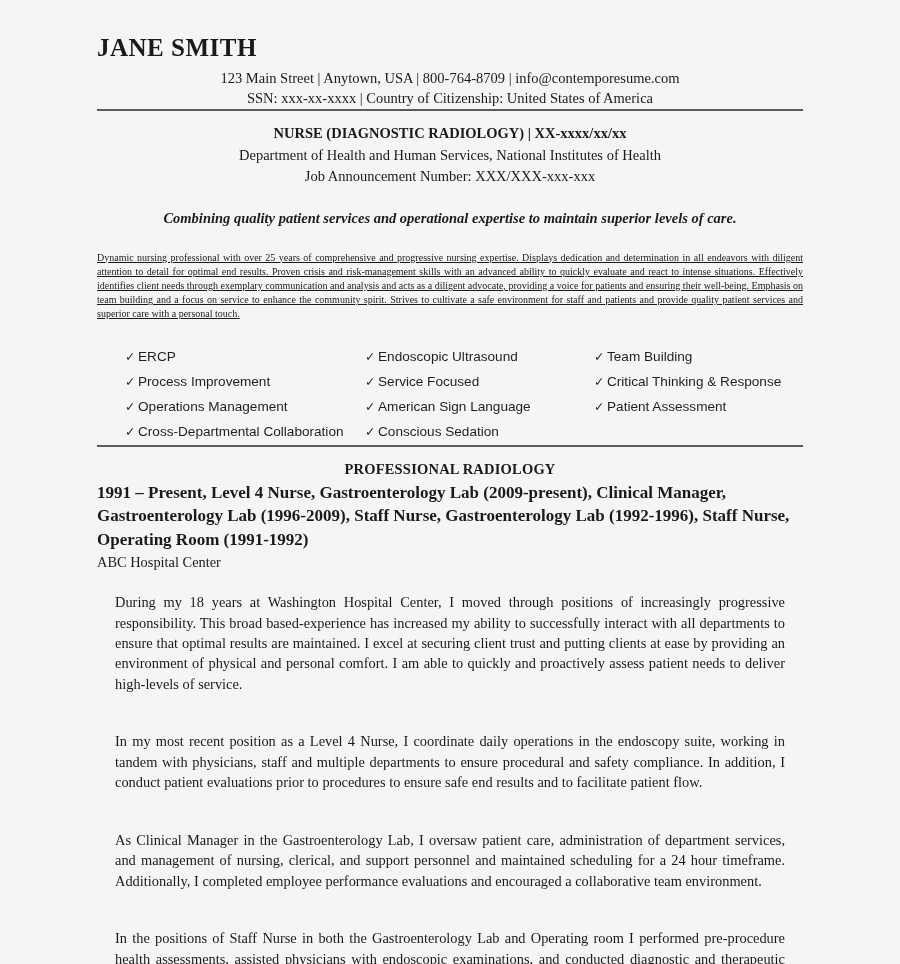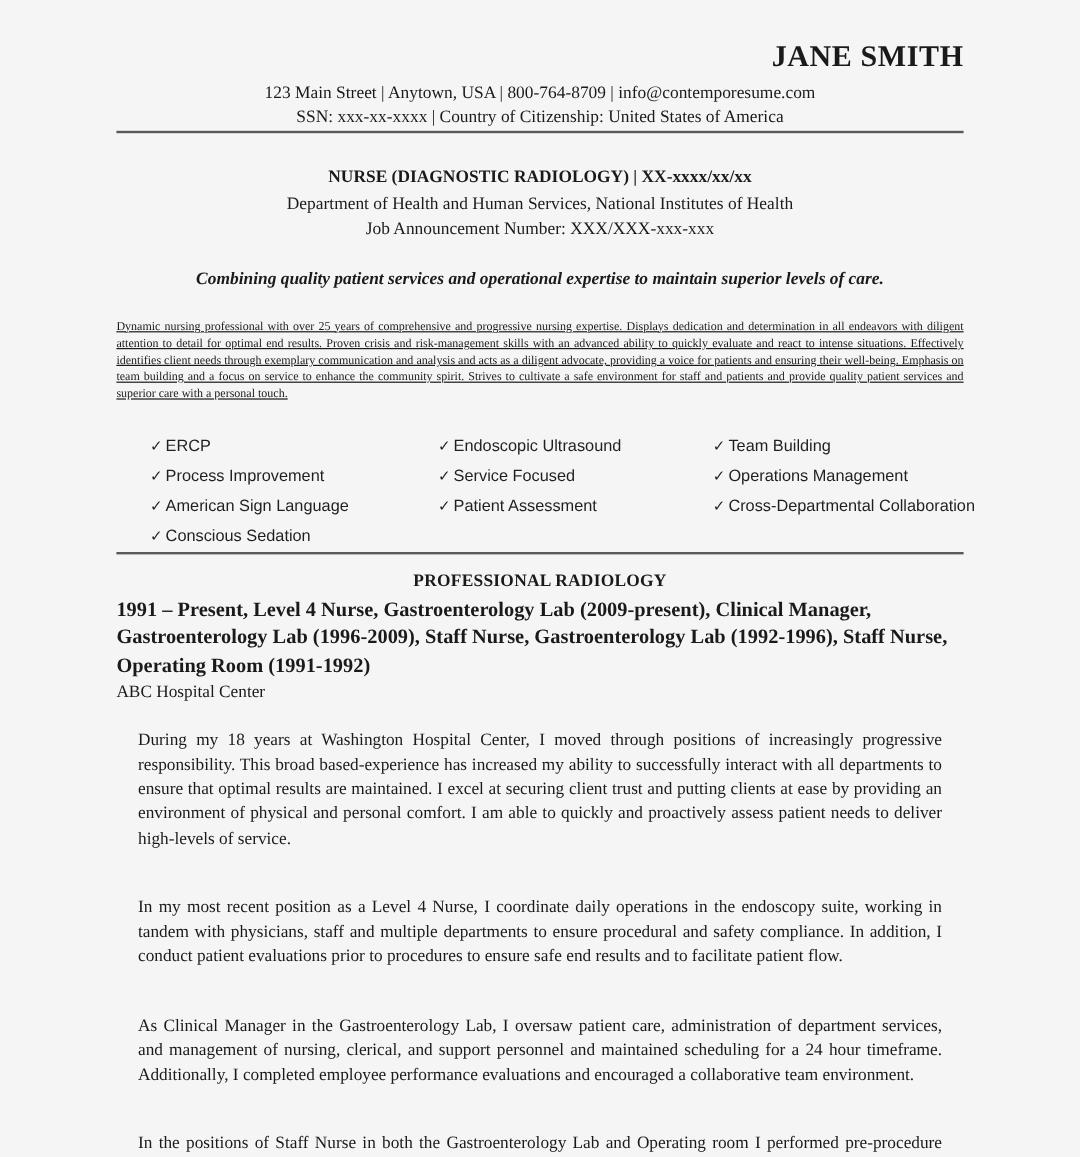--- a/index.html
+++ b/index.html
@@ -17,21 +17,21 @@
   .page {
     position: relative;
     width: 900px;
     height: 964px;
     box-sizing: border-box;
     padding: 0 97px;
   }
 
   
   .name {
-    text-align: right;
+    text-align: left;
     font-size: 25px;
     font-weight: bold;
     letter-spacing: 0.5px;
     margin: 0;
     padding-top: 34px;
     line-height: 1.15;
   }
   .contact-line {
     text-align: center;
     font-size: 14.5px;
@@ -48,21 +48,21 @@
     border-top: 2px solid #5a5a5a;
     margin: 0;
     height: 0;
   }
   .rule-top { margin-top: 11px; }
   .rule-mid { margin-top: 15px; }
 
   
   .posting {
     text-align: center;
-    padding-top: 27px;
+    padding-top: 12px;
   }
   .posting-title {
     font-size: 14.5px;
     font-weight: bold;
     line-height: 1.5;
   }
   .posting-dept,
   .posting-announcement {
     font-size: 14.5px;
     line-height: 1.47;
@@ -162,20 +162,21 @@
   <div class="tagline">Combining quality patient services and operational expertise to maintain superior levels of care.</div>
 
   <p class="summary">Dynamic nursing professional with over 25 years of comprehensive and progressive nursing expertise.  Displays dedication and determination in all endeavors with diligent attention to detail for optimal end results.  Proven crisis and risk-management skills with an advanced ability to quickly evaluate and react to intense situations.  Effectively identifies client needs through exemplary communication and analysis and acts as a diligent advocate, providing a voice for patients and ensuring their well-being.  Emphasis on team building and a focus on service to enhance the community spirit.  Strives to cultivate a safe environment for staff and patients and provide quality patient services and superior care with a personal touch.</p>
 
   <div class="skills">
     <div class="skill"><span class="check">✓</span><span>ERCP</span></div>
     <div class="skill"><span class="check">✓</span><span>Endoscopic Ultrasound</span></div>
     <div class="skill"><span class="check">✓</span><span>Team Building</span></div>
     <div class="skill"><span class="check">✓</span><span>Process Improvement</span></div>
     <div class="skill"><span class="check">✓</span><span>Service Focused</span></div>
+    <div class="skill"><span class="check">✓</span><span>Critical Thinking &amp; Response</span></div>
     <div class="skill"><span class="check">✓</span><span>Operations Management</span></div>
     <div class="skill"><span class="check">✓</span><span>American Sign Language</span></div>
     <div class="skill"><span class="check">✓</span><span>Patient Assessment</span></div>
     <div class="skill"><span class="check">✓</span><span>Cross-Departmental Collaboration</span></div>
     <div class="skill"><span class="check">✓</span><span>Conscious Sedation</span></div>
   </div>
 
   <hr class="rule rule-mid">
 
   <div class="section-heading">PROFESSIONAL RADIOLOGY</div>

